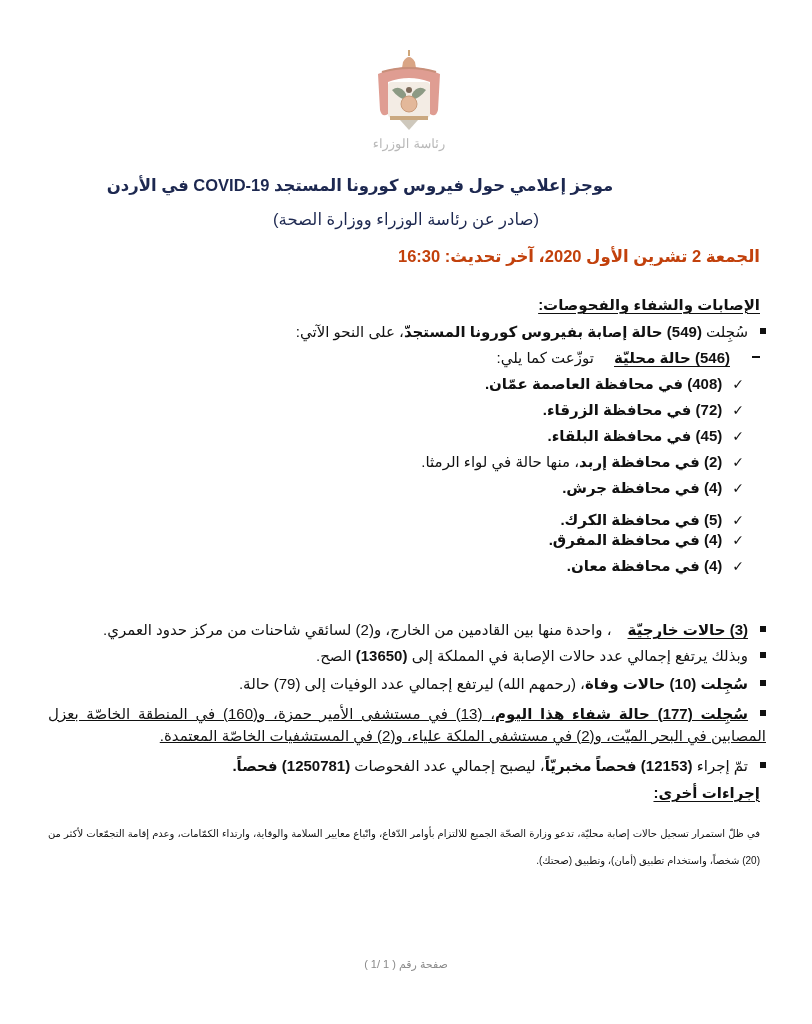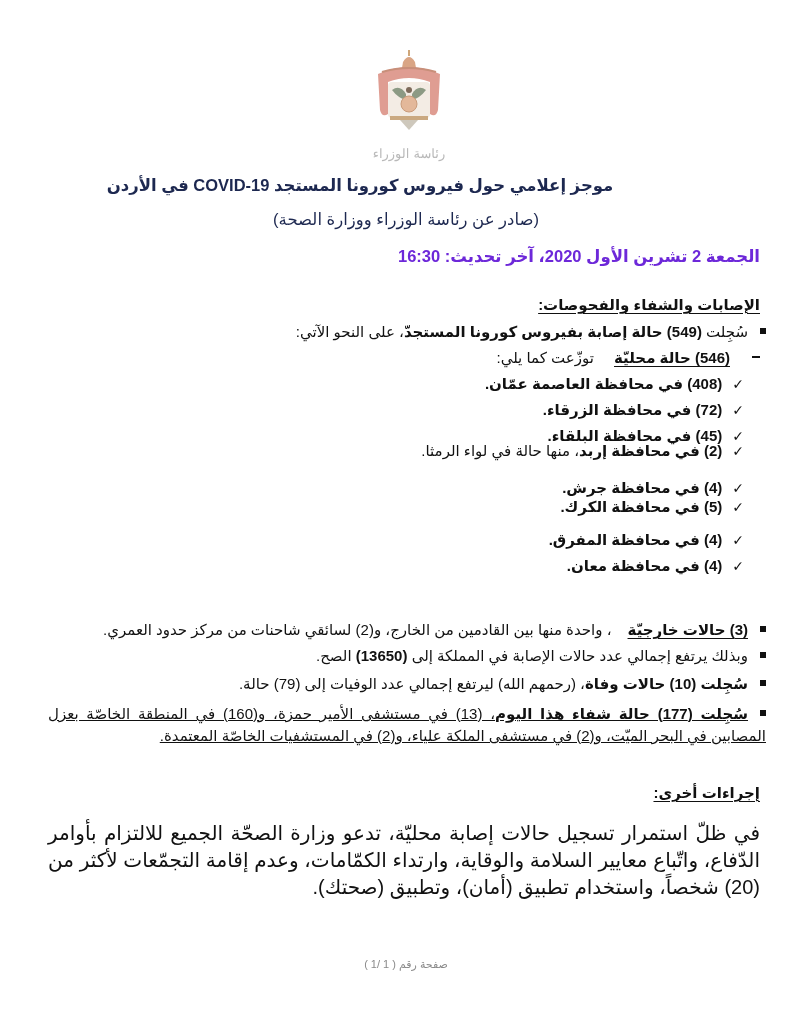--- a/index.html
+++ b/index.html
@@ -29,21 +29,21 @@
       width: 78px;
       height: 110px;
     }
     .emblem svg { width: 78px; height: 86px; display:block; margin: 0 auto; }
     .emblem-caption {
       display: block;
       text-align: center;
       font-family: "DejaVu Serif", serif;
       font-size: 13px;
       color: #b9b9b9;
-      margin-top: 12px;
+      margin-top: 2px;
       letter-spacing: 0.5px;
     }
     
     .title {
       position: absolute;
       left: 0; width: 720px;
       top: 176px;
       text-align: center;
       font-weight: bold;
       font-size: 16.5px;
@@ -57,21 +57,21 @@
       font-weight: normal;
       font-size: 16.5px;
       color: #1d2850;
     }
     .dateline {
       position: absolute;
       right: 52px;
       top: 247px;
       font-weight: bold;
       font-size: 16.5px;
-      color: #6d28d9;
+      color: #c2410c;
     }
     .section-heading {
       position: absolute;
       right: 52px;
       font-weight: bold;
       font-size: 15px;
       text-decoration: underline;
       text-underline-offset: 3px;
       color: #111;
     }
@@ -108,21 +108,21 @@
       font-family: "DejaVu Sans", sans-serif;
     }
     .lvl1 { right: 46px; }
     .lvl3 { right: 68px; }
 
     .para {
       position: absolute;
       right: 52px;
       left: 48px;
       top: 820px;
-      font-size: 20px;
+      font-size: 10px;
       line-height: 27px;
       text-align: justify;
       color: #111;
     }
     .wrap-bullet {
       position: absolute;
       right: 46px;
       left: 48px;
       font-size: 15px;
       line-height: 22px;
@@ -184,27 +184,27 @@
 
   <div class="row lvl3" style="top:373px;">
     <span class="check">✓</span><span class="b">(408) في محافظة العاصمة عمّان.</span><span></span>
   </div>
   <div class="row lvl3" style="top:399px;">
     <span class="check">✓</span><span class="b">(72) في محافظة الزرقاء.</span><span></span>
   </div>
   <div class="row lvl3" style="top:425px;">
     <span class="check">✓</span><span class="b">(45) في محافظة البلقاء.</span><span></span>
   </div>
-  <div class="row lvl3" style="top:440px;">
+  <div class="row lvl3" style="top:451px;">
     <span class="check">✓</span><span class="b">(2) في محافظة إربد</span><span>، منها حالة في لواء الرمثا.</span>
   </div>
   <div class="row lvl3" style="top:477px;">
     <span class="check">✓</span><span class="b">(4) في محافظة جرش.</span><span></span>
   </div>
-  <div class="row lvl3" style="top:496px;">
+  <div class="row lvl3" style="top:509px;">
     <span class="check">✓</span><span class="b">(5) في محافظة الكرك.</span><span></span>
   </div>
   <div class="row lvl3" style="top:529px;">
     <span class="check">✓</span><span class="b">(4) في محافظة المفرق.</span><span></span>
   </div>
   <div class="row lvl3" style="top:555px;">
     <span class="check">✓</span><span class="b">(4) في محافظة معان.</span><span></span>
   </div>
 
   <div class="row lvl1" style="top:619px;">
@@ -216,19 +216,22 @@
   </div>
 
   <div class="row lvl1" style="top:673px;">
     <span class="sq"></span><span class="b">سُجِلت (10) حالات وفاة</span><span>، (رحمهم الله) ليرتفع إجمالي عدد الوفيات إلى (79) حالة.</span>
   </div>
 
   <div class="wrap-bullet" style="top:703px;">
     <span class="sq"></span><span class="b">سُجِلت (177) حالة شفاء هذا اليوم</span><span>، (13) في مستشفى الأمير حمزة، و(160) في المنطقة الخاصّة بعزل المصابين في البحر الميّت، و(2) في مستشفى الملكة علياء، و(2) في المستشفيات الخاصّة المعتمدة.</span>
   </div>
 
+  <div class="row lvl1" style="top:755px;">
+    <span class="sq"></span><span>تمّ إجراء </span><span class="b">(12153) فحصاً مخبريّاً</span><span>، ليصبح إجمالي عدد الفحوصات </span><span class="b">(1250781) فحصاً.</span>
+  </div>
 
   <div class="section-heading sh2">إجراءات أخرى:</div>
   <div class="para">في ظلّ استمرار تسجيل حالات إصابة محليّة، تدعو وزارة الصحّة الجميع للالتزام بأوامر الدّفاع، واتّباع معايير السلامة والوقاية، وارتداء الكمّامات، وعدم إقامة التجمّعات لأكثر من (20) شخصاً، واستخدام تطبيق (أمان)، وتطبيق (صحتك).</div>
 
   <div class="footer">صفحة رقم ( 1 /1 )</div>
 
 </div>
 
 </body></html>

